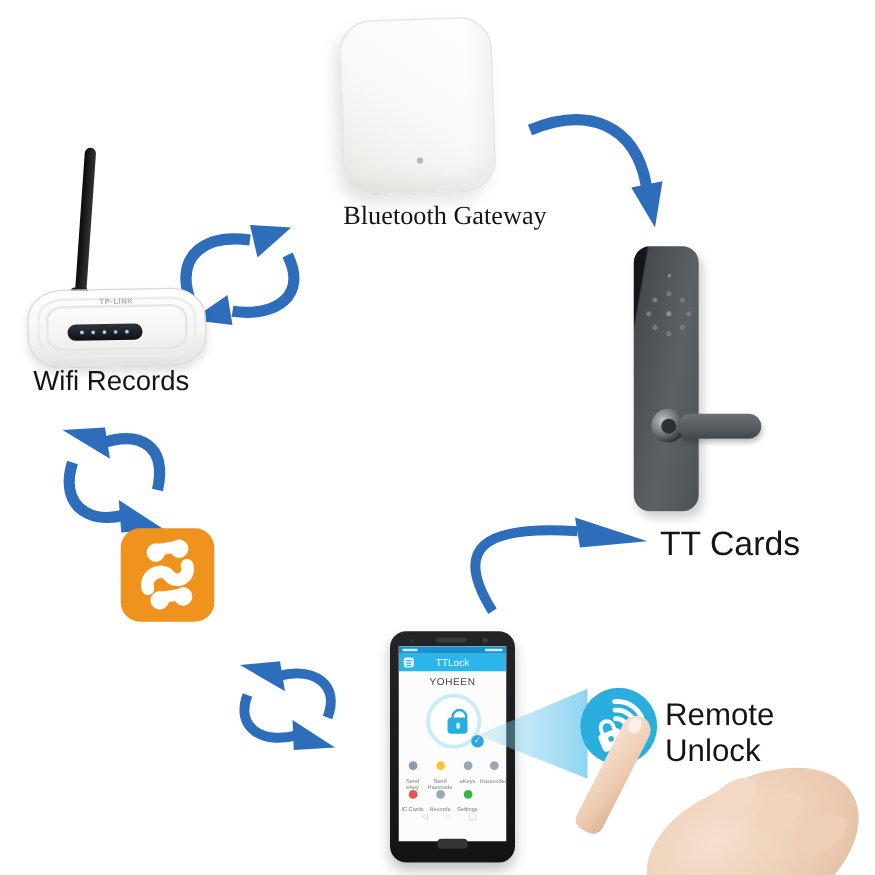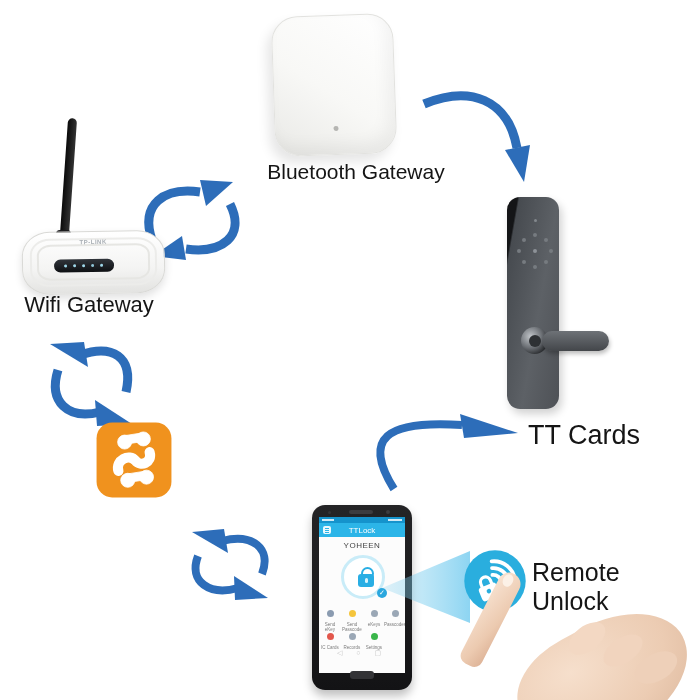--- a/index.html
+++ b/index.html
@@ -9,21 +9,21 @@
 
   
   svg.arrows{position:absolute;left:0;top:0;width:700px;height:700px;pointer-events:none;}
 
   
   .gateway{position:absolute;left:273px;top:15px;width:120px;height:138px;border-radius:26px;
     background:linear-gradient(215deg,#ffffff 0%,#f8f8f6 55%,#e9e9e6 100%);
     border:1px solid #e2e2df;transform:rotate(-2deg);
     box-shadow:-5px 7px 12px rgba(0,0,0,0.10), inset -7px -9px 16px rgba(0,0,0,0.05);}
   .gw-led{position:absolute;left:58px;top:110px;width:5px;height:5px;border-radius:50%;background:#b5b5b2;}
-  .label-gateway{left:250px;top:160px;width:212px;text-align:center;font-size:21px;}
+  .label-gateway{left:250px;top:160px;width:212px;text-align:center;font-size:21px;font-family:Liberation Serif, serif;}
 
   
   .antenna{position:absolute;left:60px;top:118px;width:9px;height:122px;border-radius:5px 5px 2px 2px;
     background:linear-gradient(90deg,#0a0a0a,#333);transform:rotate(4deg);transform-origin:50% 95%;}
   .antenna-base{position:absolute;left:56px;top:230px;width:15px;height:11px;border-radius:4px;background:#1c1c1e;}
   .router-body{position:absolute;left:22px;top:231px;width:141px;height:61px;border-radius:28px/24px;
     background:linear-gradient(180deg,#ffffff 0%,#f4f4f3 60%,#e3e3e1 100%);
     border:1px solid #d9d9d6;box-shadow:0 4px 8px rgba(0,0,0,0.12);transform:rotate(-1deg);}
   .router-ridge{position:absolute;left:7px;top:6px;right:7px;bottom:7px;border:2px solid #ececea;border-radius:20px/16px;}
   .router-ridge2{position:absolute;left:14px;top:12px;right:14px;bottom:13px;border:2px solid #e6e6e3;border-radius:14px/11px;}
@@ -139,21 +139,21 @@
   <div class="antenna"></div>
   <div class="antenna-base"></div>
   <div class="router-body">
     <div class="router-ridge"></div>
     <div class="router-ridge2"></div>
     <div class="router-brand">TP-LINK</div>
     <div class="router-panel">
       <span class="router-leds"></span>
     </div>
   </div>
-  <div class="node-label label-router">Wifi Gateway</div>
+  <div class="node-label label-router">Wifi Records</div>
 
   <div class="lock-body">
     <span class="lock-topdot"></span>
     <span class="lock-kp"></span>
   </div>
   <div class="lock-cyl"></div>
   <div class="lock-knob"></div>
   <div class="lock-handle"></div>
   <div class="node-label label-lock">TT Cards</div>
 

